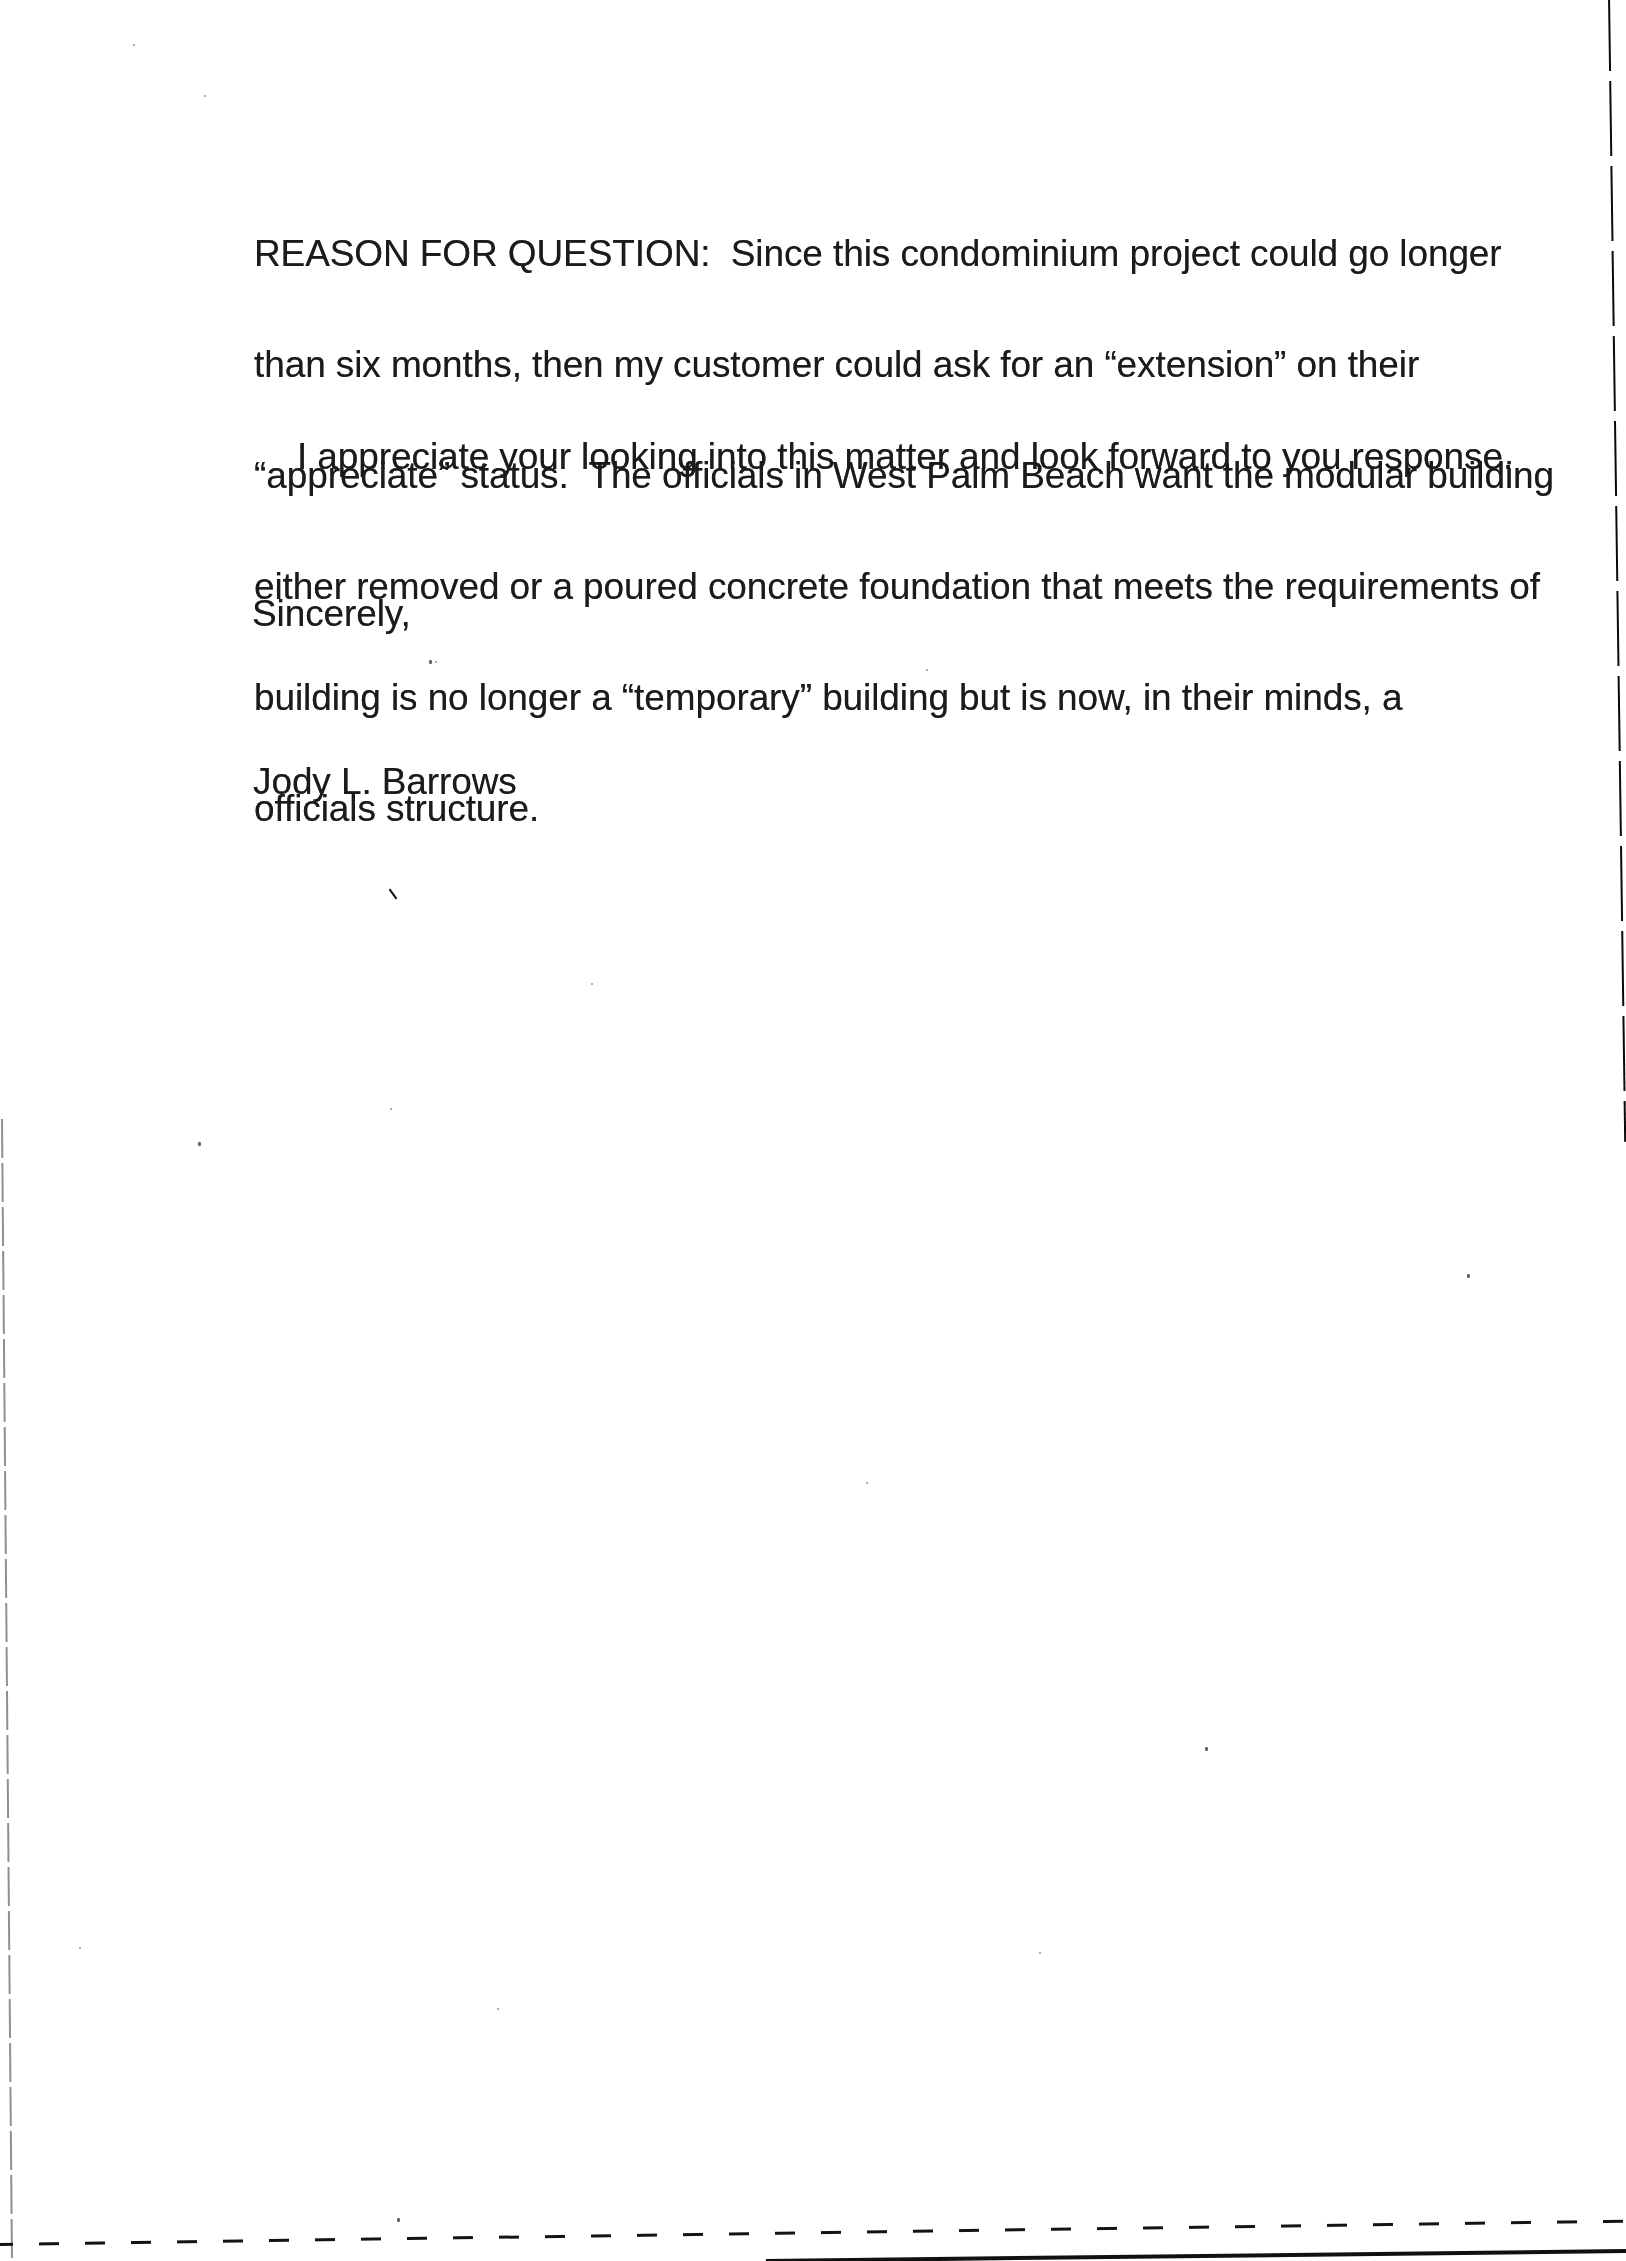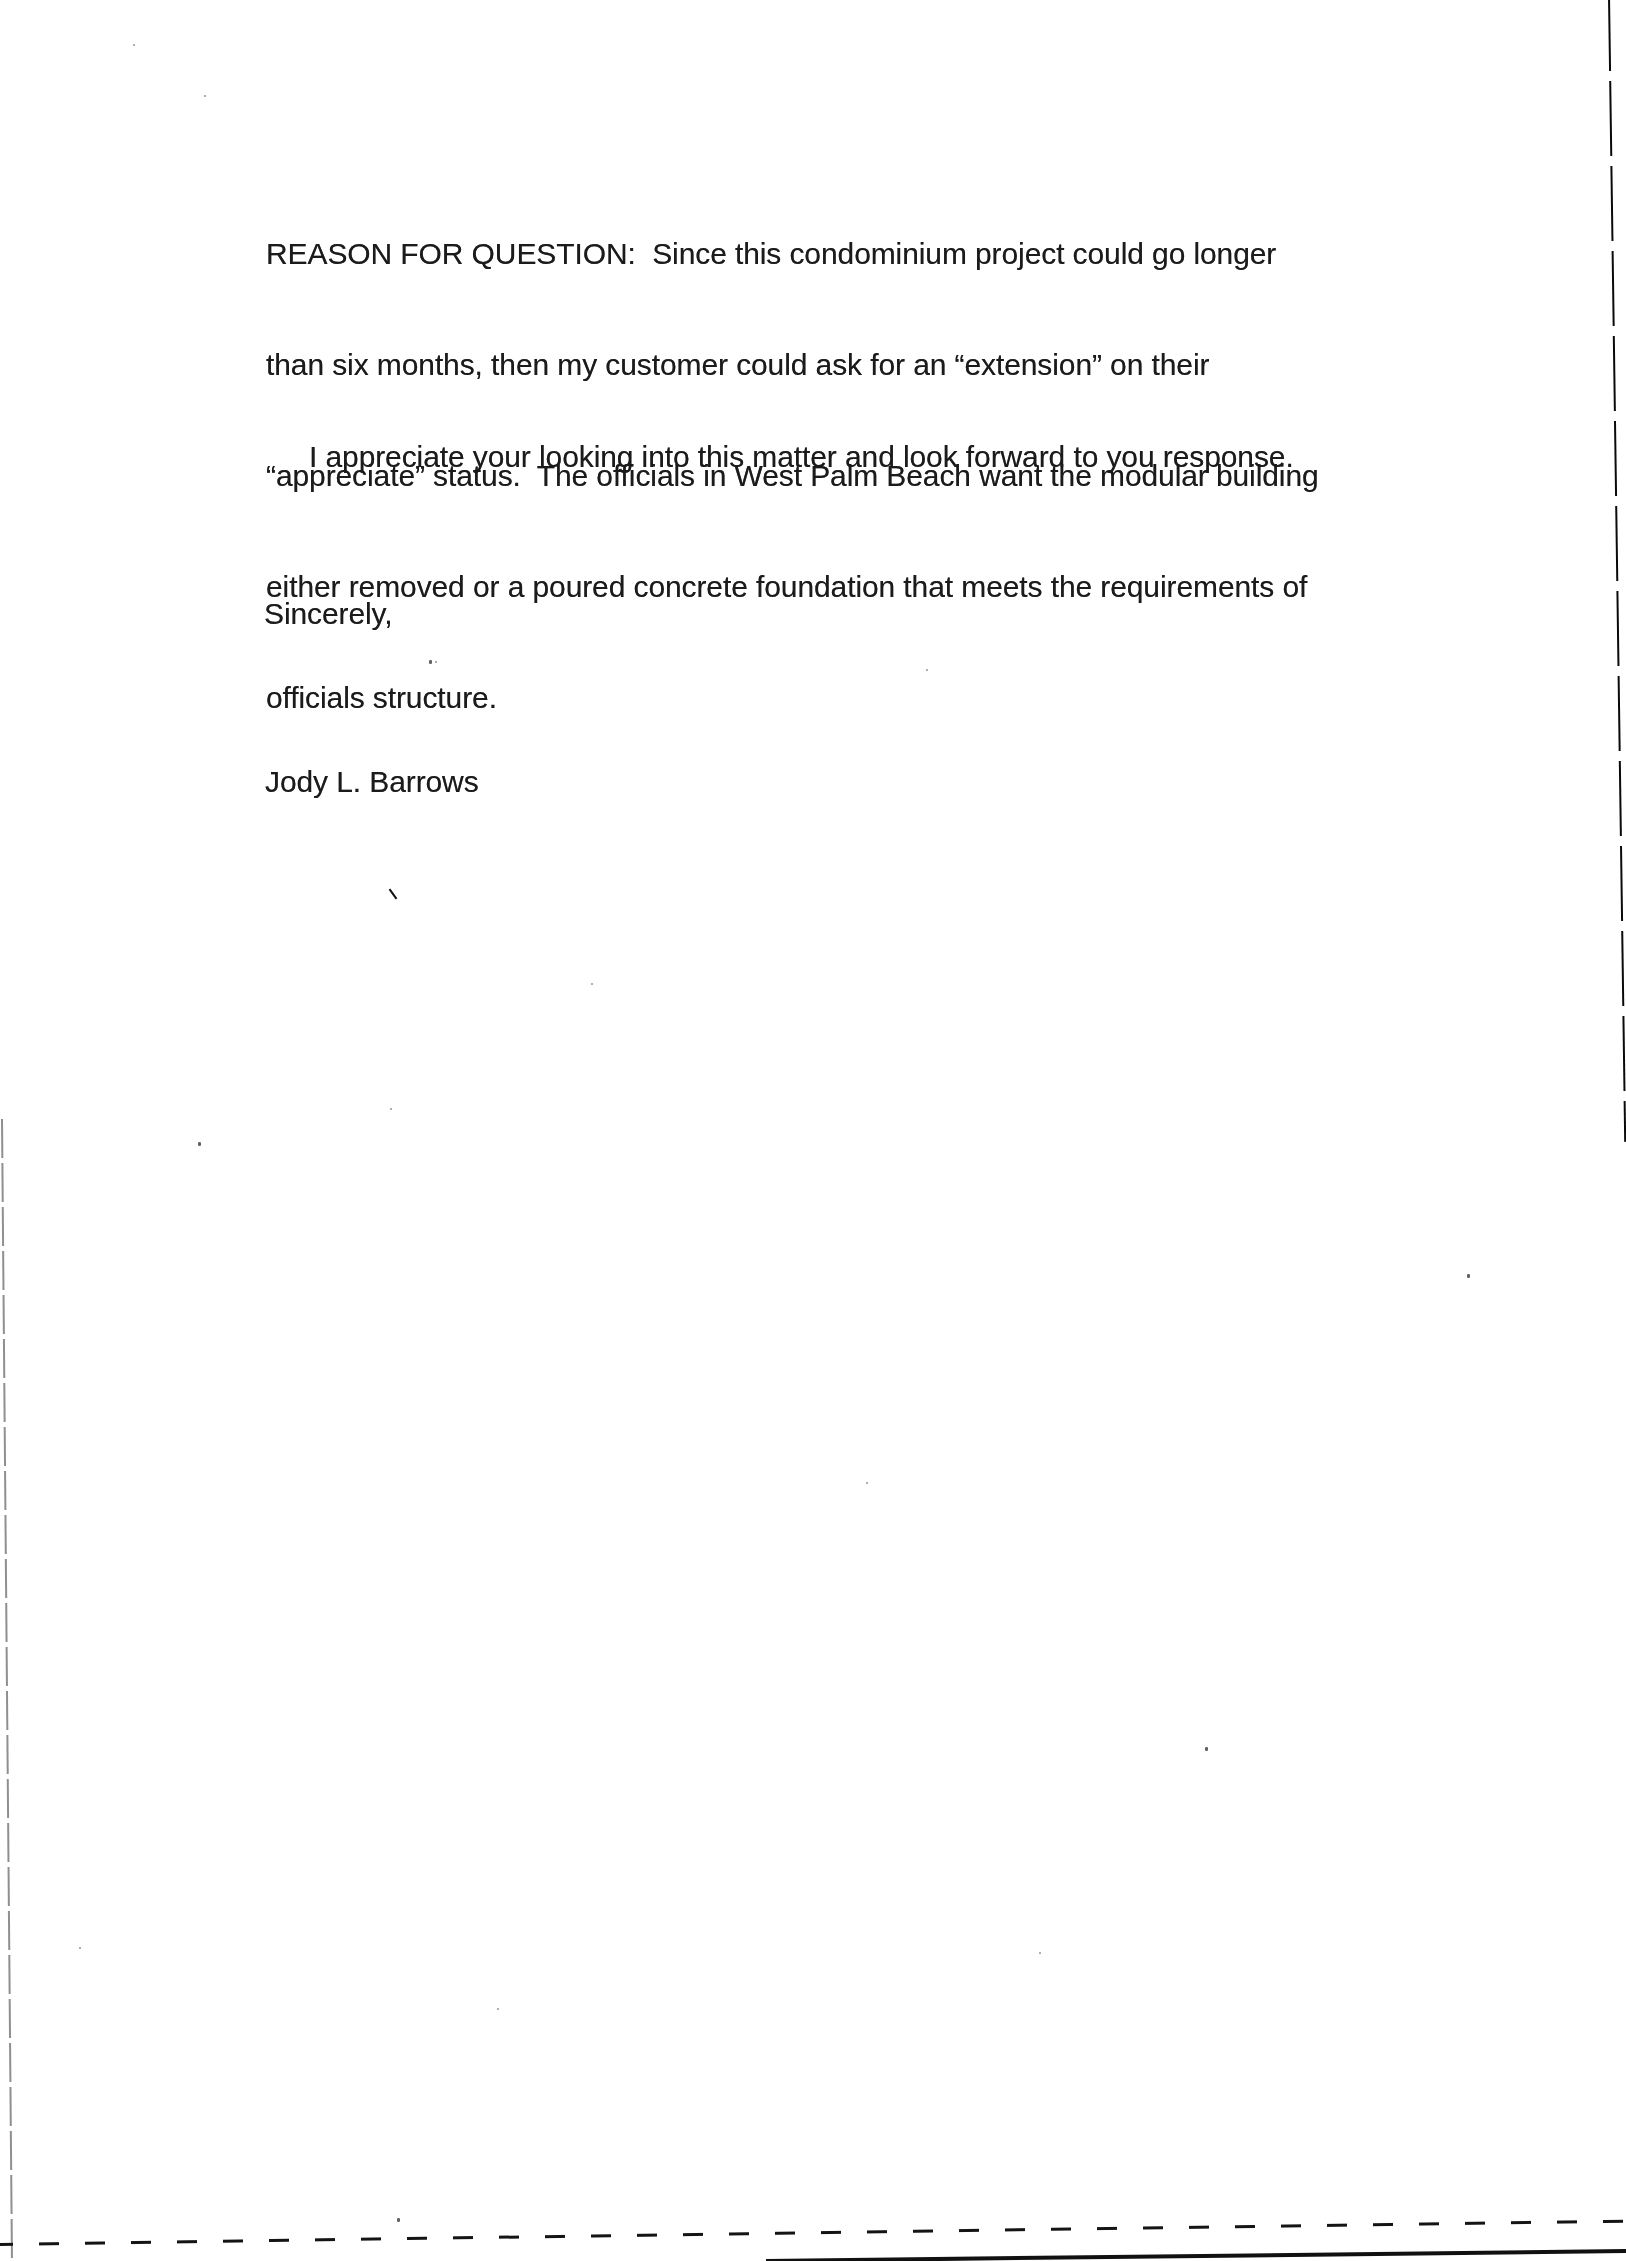--- a/index.html
+++ b/index.html
@@ -11,27 +11,26 @@
     position: relative;
     width: 1627px;
     height: 2261px;
     background: #ffffff;
     overflow: hidden;
     font-family: "Liberation Sans", "DejaVu Sans", sans-serif;
     color: #1b1b1b;
   }
   .txt {
     position: absolute;
-    font-size: 30px;
+    font-size: 37px;
     line-height: 37px;
     letter-spacing: -0.1px;
     white-space: pre;
     color: #1b1b1b;
     text-shadow: 0 0 0.4px rgba(0,0,0,0.55);
-    margin-left: 12px;
   }
   .para-block { left: 254px; top: 161px; }
   .appreciation { left: 254px; top: 438px; text-indent: 43px; }
   .closing { left: 252px; top: 595px; }
   .signature { left: 253px; top: 763px; }
 
   
   .artifact { position: absolute; pointer-events: none; }
   .right-edge-line {
     left: 1608px; top: -4px;
@@ -86,20 +85,21 @@
 </head>
 <body>
 
 <div class="page">
 
   <div class="txt para-block">
     <div class="line">REASON FOR QUESTION:  Since this condominium project could go longer</div>
     <div class="line">than six months, then my customer could ask for an “extension” on their</div>
     <div class="line">“appreciate” status.  The officials in West Palm Beach want the modular building</div>
     <div class="line">either removed or a poured concrete foundation that meets the requirements of</div>
+    <div class="line">building is no longer a “temporary” building but is now, in their minds, a</div>
     <div class="line">officials structure.</div>
   </div>
 
   <div class="txt appreciation">I appreciate your looking into this matter and look forward to you response.</div>
 
   <div class="txt closing">Sincerely,</div>
 
   <div class="txt signature">Jody L. Barrows</div>
 
   <div class="artifact right-edge-line"></div>

